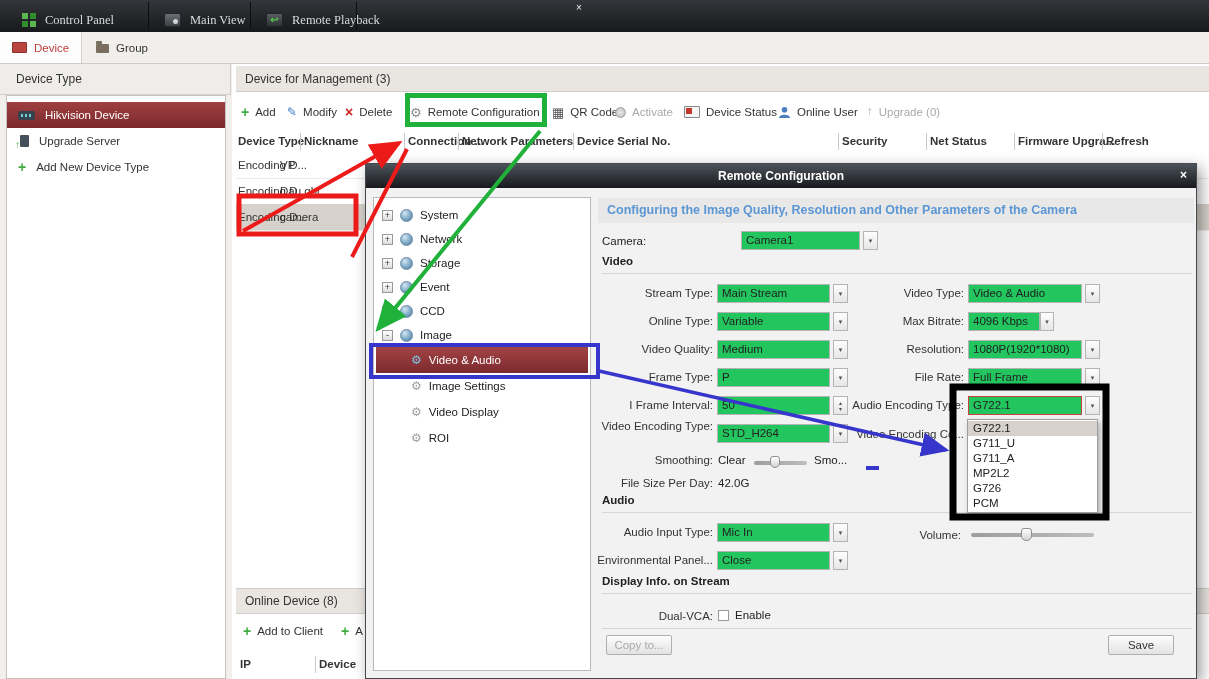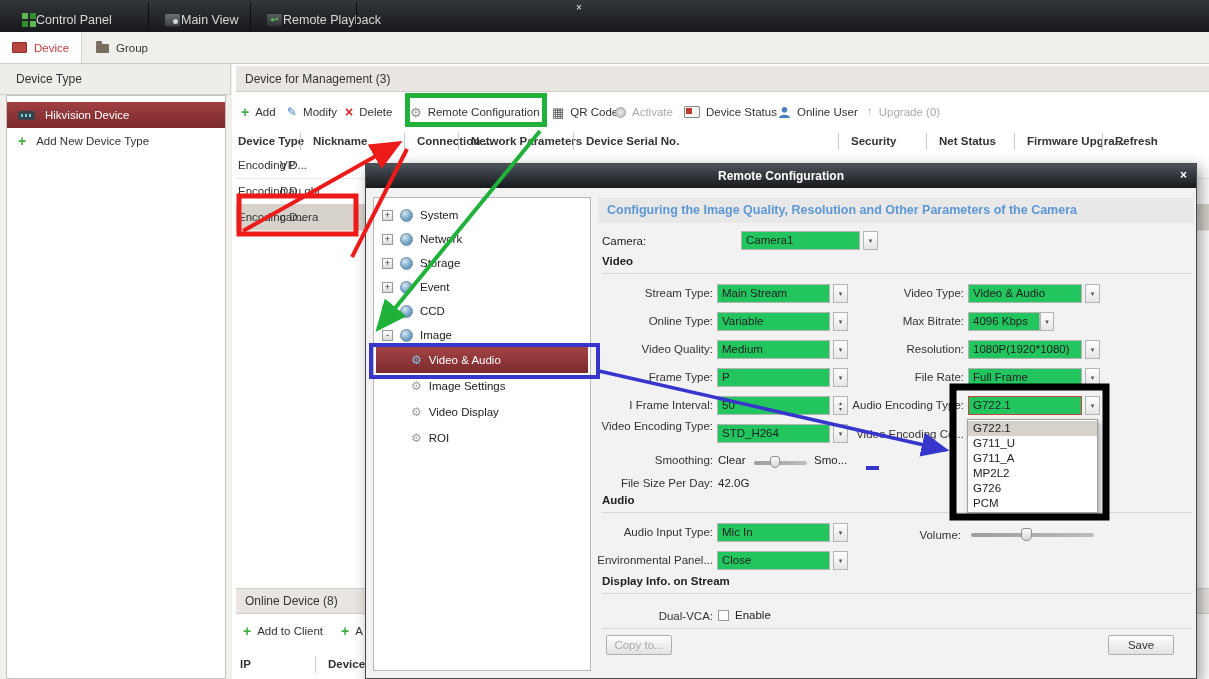--- a/index.html
+++ b/index.html
@@ -1,22 +1,22 @@
 <!DOCTYPE html>
 <html><head>
 <meta charset="utf-8">
 <style>
   html,body{margin:0;padding:0;background:#888;}
   .screen{position:relative;width:1209px;height:679px;background:#f1efec;overflow:hidden;
           font-family:"Liberation Sans","DejaVu Sans",sans-serif;font-size:11.5px;color:#333;}
   
   .topnav{position:absolute;left:0;top:0;width:1209px;height:32px;
           background:linear-gradient(#33363a,#17191c);}
-  .nav-item{position:absolute;top:0;height:32px;display:flex;align-items:center;
-            padding:4px 14px;color:#d9d9d9;font-size:12.5px;cursor:default;}
+  .nav-item{position:absolute;top:0;height:32px;display:flex;align-items:center;gap:9px;
+            padding:4px 14px;color:#d9d9d9;font-size:12.5px;cursor:default;font-family:Liberation Serif, serif;}
   .nav-item.active{background:linear-gradient(#a8393d,#84272b);color:#fff;}
   .nav-sep{position:absolute;top:2px;width:1px;height:28px;background:#0c0d0f;}
   .ic-grid{width:14px;height:14px;flex:0 0 14px;background:
      linear-gradient(#5cb750,#5cb750) 0 0/6px 6px no-repeat,
      linear-gradient(#2f8f2f,#2f8f2f) 8px 0/6px 6px no-repeat,
      linear-gradient(#2f8f2f,#2f8f2f) 0 8px/6px 6px no-repeat,
      linear-gradient(#5cb750,#5cb750) 8px 8px/6px 6px no-repeat;}
   .ic-mainview{width:15px;height:12px;background:linear-gradient(#6a6f74,#3c4044);
      border:1px solid #23262a;border-radius:2px;position:relative;}
   .ic-mainview::after{content:"";position:absolute;right:2px;bottom:2px;width:5px;height:5px;
@@ -57,21 +57,21 @@
   .main-bg{position:absolute;left:232px;top:64px;width:977px;height:615px;background:#fff;}
   .bar-header{position:absolute;background:#e9e6e2;border-bottom:1px solid #d2cfca;
       display:flex;align-items:center;padding-left:9px;box-sizing:border-box;font-size:12px;color:#333;}
   .tb-item{position:absolute;top:102px;height:20px;display:flex;align-items:center;gap:6px;color:#333;}
   .tb-item.disabled{color:#a9a9a9;}
   .glyph{line-height:1;}
   .ic-screen{width:14px;height:10px;border:1px solid #888;background:#f5f5f5;position:relative;border-radius:1px;}
   .ic-screen::after{content:"";position:absolute;left:1px;top:1px;width:6px;height:6px;background:#c0392b;}
   .ic-bulb{width:9px;height:9px;border-radius:50%;background:radial-gradient(#ececec,#b5b5b5);border:1px solid #a5a5a5;}
   .th-cell{position:absolute;top:133px;height:17px;font-weight:bold;color:#333;white-space:nowrap;
-      border-left:1px solid #c9c9c9;padding-left:12px;line-height:17px;}
+      border-left:1px solid #c9c9c9;padding-left:3px;line-height:17px;}
   .th-cell.first{border-left:none;padding-left:0;}
   .drow{position:absolute;left:236px;width:973px;height:26px;border-bottom:1px solid #eceae7;}
   .drow.sel{background:#d6d2cb;}
   .dcell{position:absolute;top:0;line-height:26px;white-space:nowrap;}
   
   .od-toolbar-item{position:absolute;display:flex;align-items:center;gap:6px;color:#333;}
   
   .dialog{position:absolute;left:365px;top:163px;width:832px;height:516px;background:#f2f2f2;
       border:1px solid #46484c;box-sizing:border-box;box-shadow:4px 5px 14px rgba(0,0,0,.4);z-index:10;}
   .dlg-title{position:absolute;left:0;top:0;width:100%;height:24px;
@@ -154,20 +154,24 @@
 
   <div class="side-header">
     <span>Device Type</span>
   </div>
   <div class="side-panel">
     <div class="side-item sel">
       <span class="ic-hikdev"></span>
       <span>Hikvision Device</span>
     </div>
     <div class="side-item">
+      <span class="ic-server"></span>
+      <span>Upgrade Server</span>
+    </div>
+    <div class="side-item">
       <span class="plus">+</span>
       <span>Add New Device Type</span>
     </div>
   </div>
 
   <div class="main-bg"></div>
   <div class="bar-header" style="left:236px;top:66px;width:973px;height:26px;">
     <span>Device for Management (3)</span>
   </div>
 

